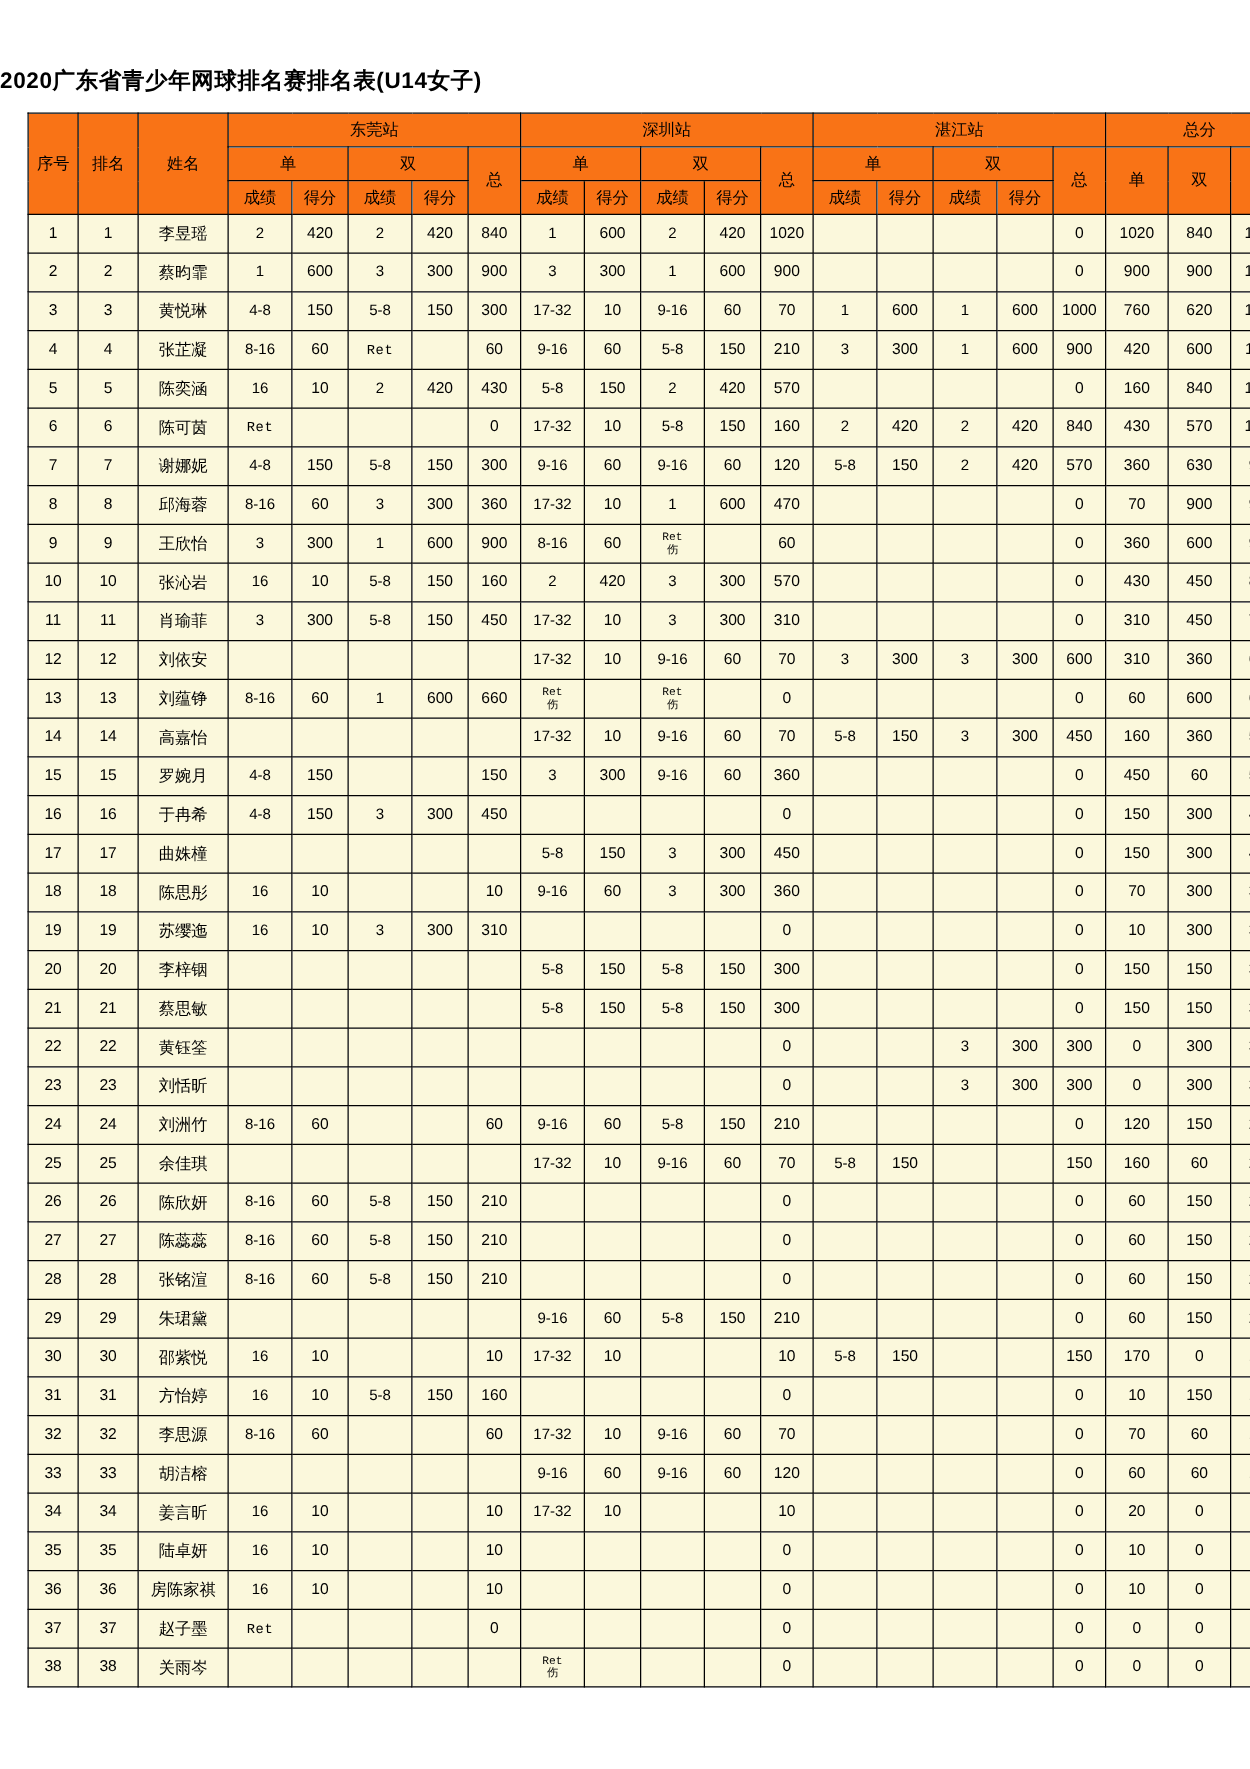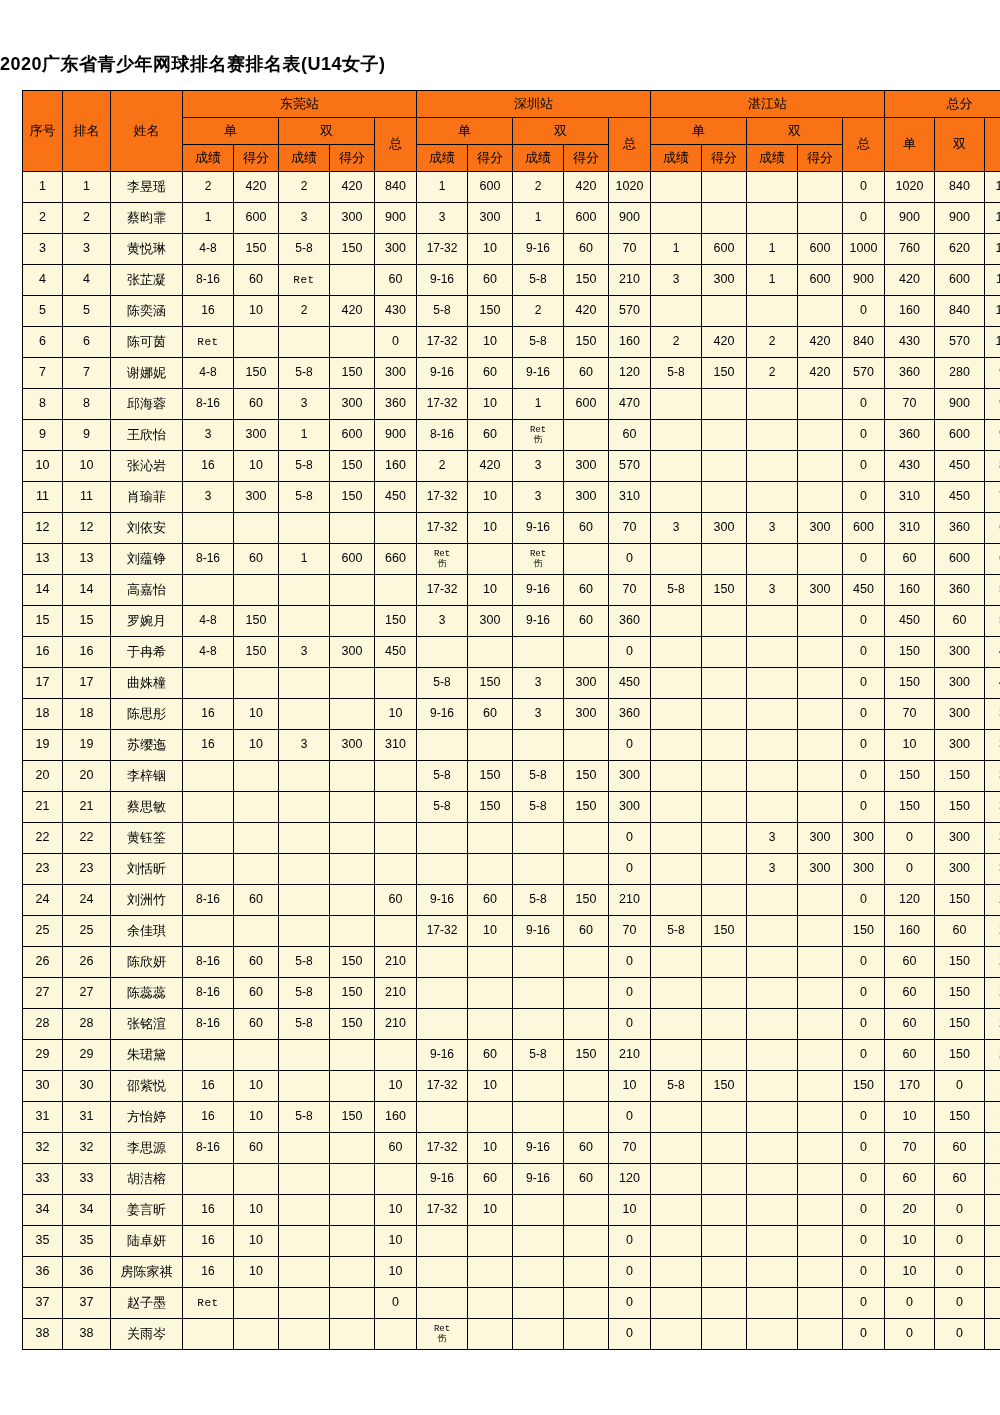--- a/index.html
+++ b/index.html
@@ -328,21 +328,21 @@
             <td class="num">60</td>
             <td class="res">9-16</td>
             <td class="num">60</td>
             <td class="num">120</td>
             <td class="res">5-8</td>
             <td class="num">150</td>
             <td class="res">2</td>
             <td class="num">420</td>
             <td class="num">570</td>
             <td class="num">360</td>
-            <td class="num">280</td>
+            <td class="num">630</td>
             <td class="num">990</td>
           </tr>
           <tr>
             <td class="idx">8</td>
             <td class="idx">8</td>
             <td class="name">邱海蓉</td>
             <td class="res">8-16</td>
             <td class="num">60</td>
             <td class="res">3</td>
             <td class="num">300</td>

